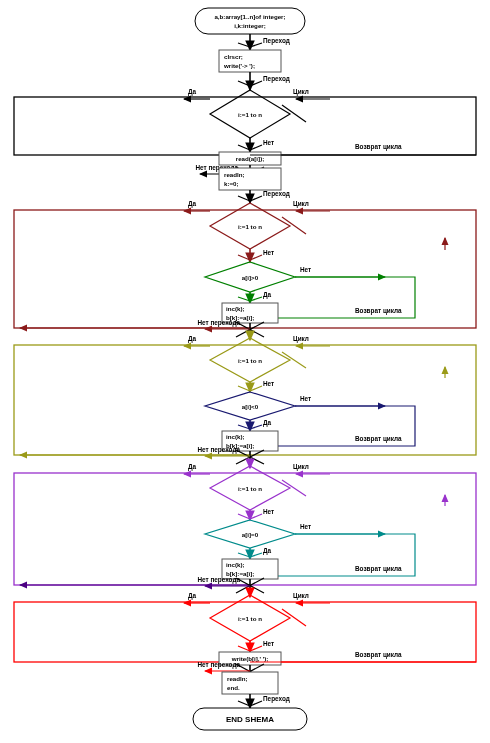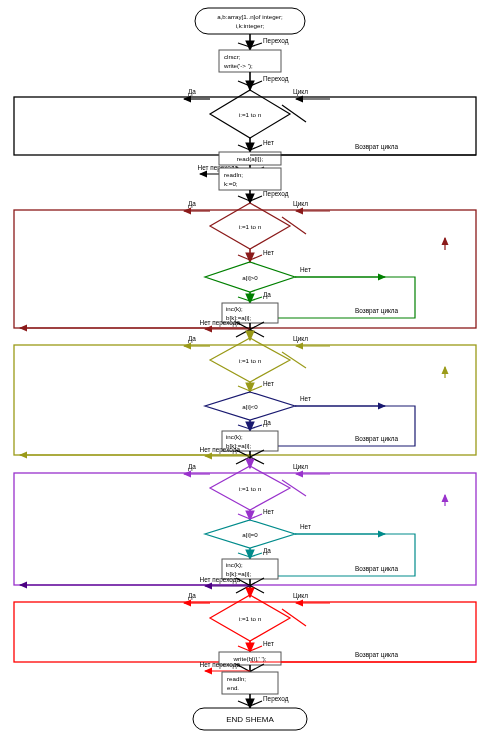--- a/index.html
+++ b/index.html
@@ -9,20 +9,21 @@
   }
   body {
     font-family: "Liberation Sans", sans-serif;
   }
   #canvas {
     position: relative;
     width: 490px;
     height: 743px;
     background: #ffffff;
     overflow: hidden;
+    font-weight: bold;
   }
   svg#diagram {
     position: absolute;
     left: 0;
     top: 0;
     width: 490px;
     height: 743px;
   }
   .proc-box {
     fill: #ffffff;

